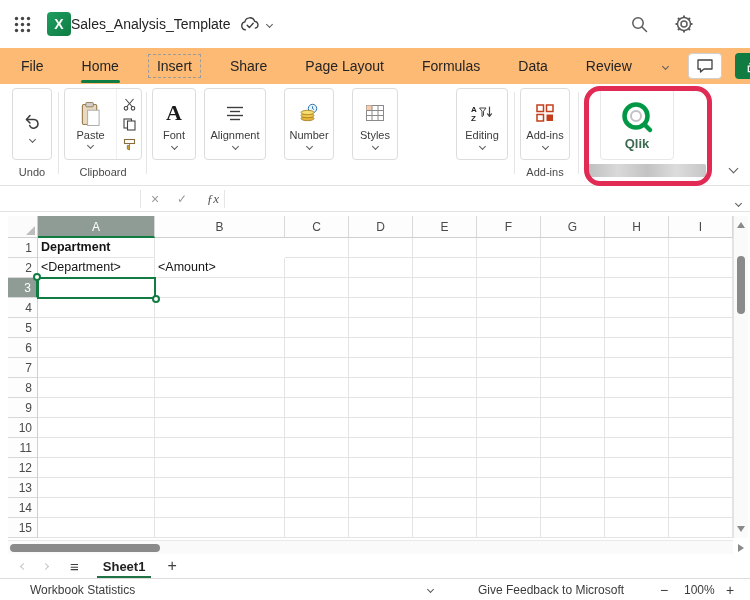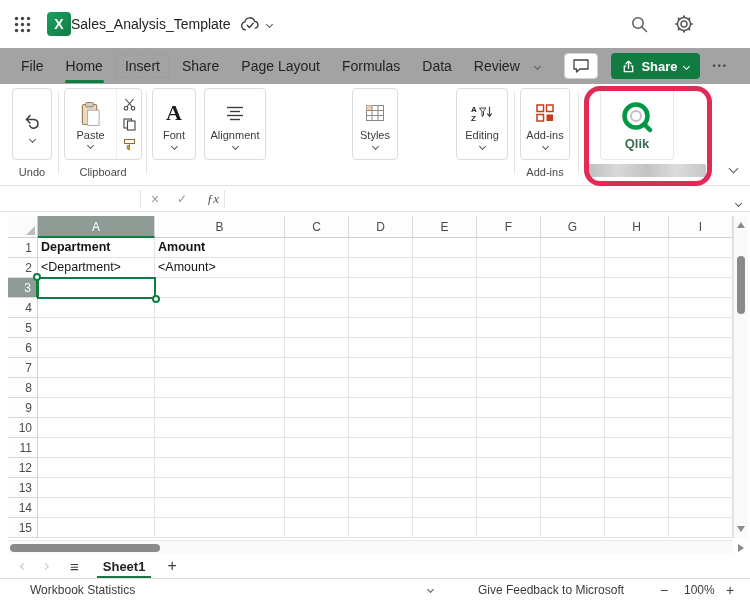--- a/index.html
+++ b/index.html
@@ -22,21 +22,21 @@
   .chev.tiny{width:5px;height:5px;border-width:1.3px;}
   .chev.white{border-color:#fff;}
   .chev.light{border-color:#c4c4c4;}
   .chev.leftc{transform:rotate(135deg);}
   .chev.rightc{transform:rotate(-45deg);}
   .tri-up{width:0;height:0;border-left:4px solid transparent;border-right:4px solid transparent;border-bottom:6px solid #8a8a8a;}
   .tri-down{width:0;height:0;border-left:4px solid transparent;border-right:4px solid transparent;border-top:6px solid #8a8a8a;}
   .tri-right{width:0;height:0;border-top:4px solid transparent;border-bottom:4px solid transparent;border-left:6px solid #8a8a8a;}
 
   
-  .menubar{position:absolute;top:48px;left:0;right:0;height:36px;display:flex;align-items:center;padding:0 10px;background:#a3a3a3;}
+  .menubar{position:absolute;top:48px;left:0;right:0;height:36px;display:flex;align-items:center;padding:0 10px;background:#fdba74;gap:16px;}
   .menu-item{position:relative;padding:6px 11px;font-size:14px;color:#242424;cursor:pointer;white-space:nowrap;}
   .menu-item.active::after{content:"";position:absolute;left:10px;right:10px;bottom:-3px;height:3px;border-radius:3px;background:#107C41;}
   .menu-item.focus-dotted{outline:1.5px dashed #9b9b9b;outline-offset:-3px;}
   .menu-chev{margin:0 4px;display:flex;}
   .menu-right{margin-left:auto;display:flex;align-items:center;gap:13px;padding-right:12px;}
   .comment-btn{width:34px;height:26px;border:1px solid #d1d1d1;border-radius:4px;background:#fff;display:flex;align-items:center;justify-content:center;cursor:pointer;}
   .share-btn{height:26px;border:none;border-radius:4px;background:#107C41;color:#fff;display:flex;align-items:center;gap:6px;padding:0 11px;font-size:13px;font-weight:600;cursor:pointer;}
   .more-btn{border:none;background:none;font-size:9px;letter-spacing:2px;color:#424242;font-weight:700;cursor:pointer;}
 
   
@@ -262,20 +262,35 @@
               <line x1="4" y1="5.5" x2="14" y2="5.5"></line>
             <line x1="1" y1="9.5" x2="17" y2="9.5"></line>
               <line x1="4" y1="13.5" x2="14" y2="13.5"></line>
           </svg>
         </div>
         <span class="rlabel">Alignment</span>
         <span class="chev tiny"></span>
       </div>
     </div>
 
+    <div class="rib-group" style="left:284px;width:50px;">
+      <div class="rtile">
+        <div class="ricon">
+          <svg width="20" height="20" viewBox="0 0 20 20">
+            <circle cx="13.5" cy="5.5" r="4.2" fill="#EAF3FB" stroke="#2E75B6" stroke-width="1"></circle>
+            <path d="M13.5 3.3 V5.5 l1.6 1" stroke="#2E75B6" fill="none" stroke-width="1"></path>
+            <ellipse cx="8.5" cy="15.5" rx="6.5" ry="2.2" fill="#E8B339" stroke="#9C7A1C" stroke-width="0.8"></ellipse>
+            <ellipse cx="8.5" cy="12.5" rx="6.5" ry="2.2" fill="#F2C94C" stroke="#9C7A1C" stroke-width="0.8"></ellipse>
+            <ellipse cx="8.5" cy="9.5" rx="6.5" ry="2.2" fill="#F7DC6F" stroke="#9C7A1C" stroke-width="0.8"></ellipse>
+          </svg>
+        </div>
+        <span class="rlabel">Number</span>
+        <span class="chev tiny"></span>
+      </div>
+    </div>
 
     <div class="rib-group" style="left:352px;width:46px;">
       <div class="rtile">
         <div class="ricon">
           <svg width="18" height="16" viewBox="0 0 18 16">
             <rect x="0.5" y="0.5" width="17" height="15" fill="#fff" stroke="#8a8a8a"></rect>
             <rect x="0.5" y="0.5" width="5.5" height="5" fill="#F8CBAD"></rect>
             <line x1="0.5" y1="5.5" x2="17.5" y2="5.5" stroke="#8a8a8a"></line>
             <line x1="0.5" y1="10.5" x2="17.5" y2="10.5" stroke="#8a8a8a"></line>
             <line x1="6" y1="0.5" x2="6" y2="15.5" stroke="#8a8a8a"></line>
@@ -363,21 +378,20 @@
         <div class="col-header" style="left: 147px; width: 130px;">B</div>
         <div class="col-header" style="left: 277px; width: 64px;">C</div>
         <div class="col-header" style="left: 341px; width: 64px;">D</div>
         <div class="col-header" style="left: 405px; width: 64px;">E</div>
         <div class="col-header" style="left: 469px; width: 64px;">F</div>
         <div class="col-header" style="left: 533px; width: 64px;">G</div>
         <div class="col-header" style="left: 597px; width: 64px;">H</div>
         <div class="col-header" style="left: 661px; width: 64px;">I</div>
         <div class="row-header" style="top: 22px;">1</div>
         <div class="cell bold" style="left: 30px; top: 22px; width: 117px;">Department</div>
-        <div class="cell bold" style="left: 147px; top: 22px; width: 130px;">Amount</div>
         <div class="cell" style="left: 277px; top: 22px; width: 64px;"></div>
         <div class="cell" style="left: 341px; top: 22px; width: 64px;"></div>
         <div class="cell" style="left: 405px; top: 22px; width: 64px;"></div>
         <div class="cell" style="left: 469px; top: 22px; width: 64px;"></div>
         <div class="cell" style="left: 533px; top: 22px; width: 64px;"></div>
         <div class="cell" style="left: 597px; top: 22px; width: 64px;"></div>
         <div class="cell" style="left: 661px; top: 22px; width: 64px;"></div>
         <div class="row-header" style="top: 42px;">2</div>
         <div class="cell" style="left: 30px; top: 42px; width: 117px;">&lt;Department&gt;</div>
         <div class="cell" style="left: 147px; top: 42px; width: 130px;">&lt;Amount&gt;</div>

